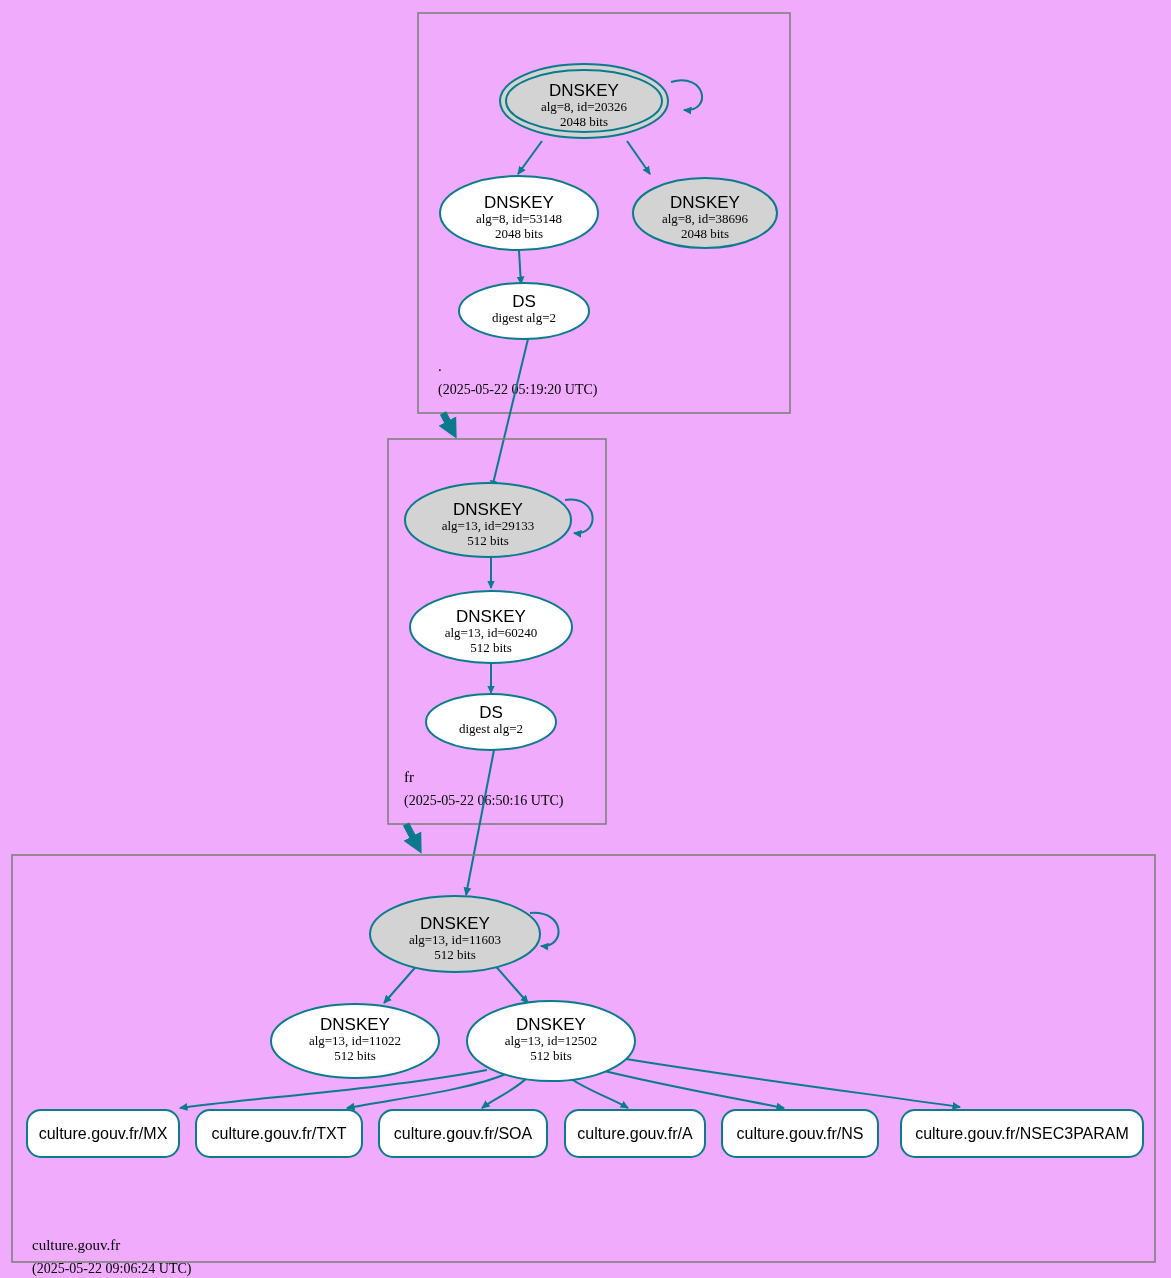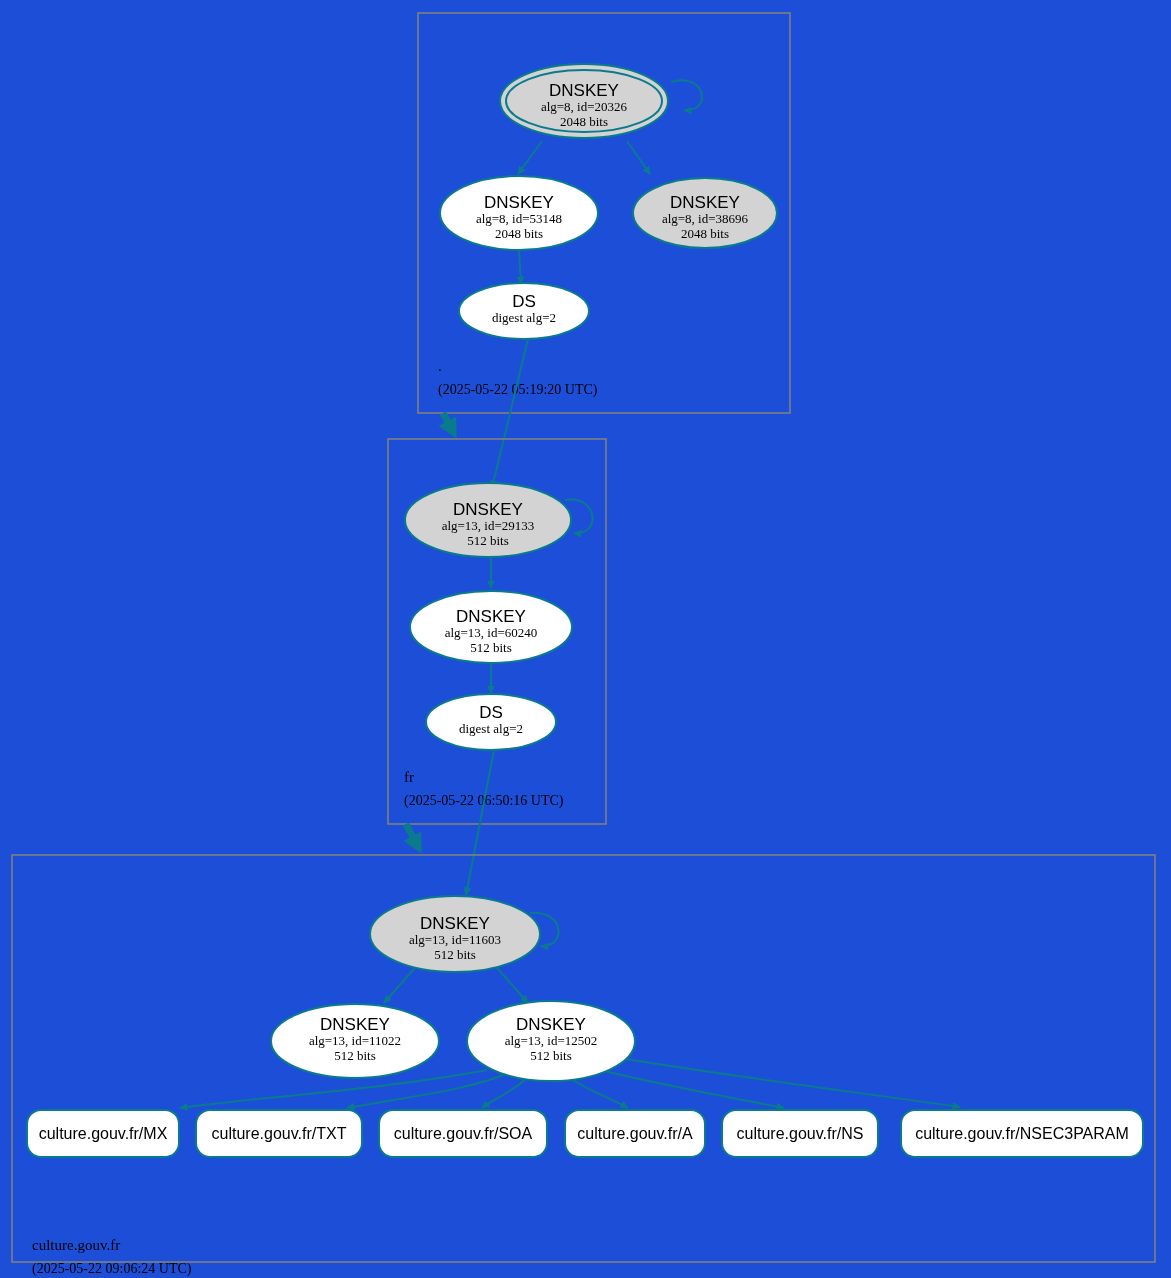--- a/index.html
+++ b/index.html
@@ -4,21 +4,21 @@
 <style>
   html, body {
     margin: 0;
     padding: 0;
     background: #ffffff;
   }
   #canvas {
     position: relative;
     width: 1171px;
     height: 1278px;
-    background: #1d4ed8;
+    background: #f0abfc;
     font-family: "Liberation Sans", sans-serif;
   }
   svg { display: block; }
 
   .zone-box {
     fill: none;
     stroke: #808080;
     stroke-width: 1.6;
   }
   .node-shape {

